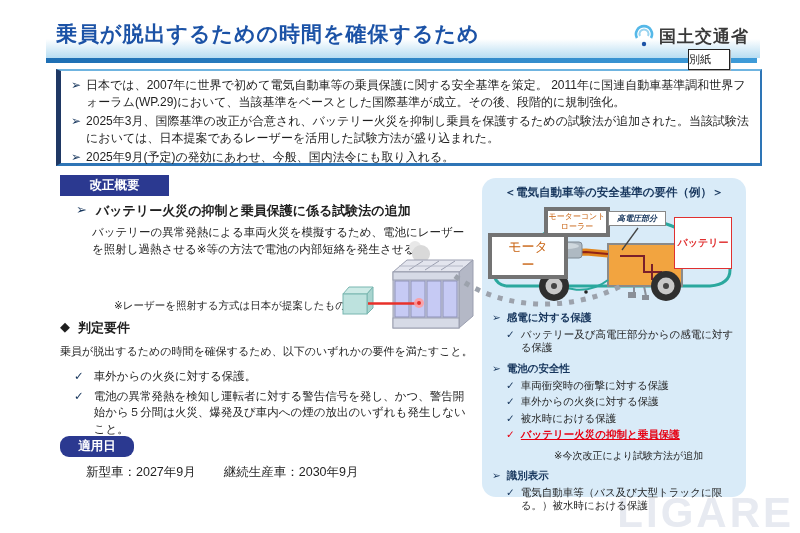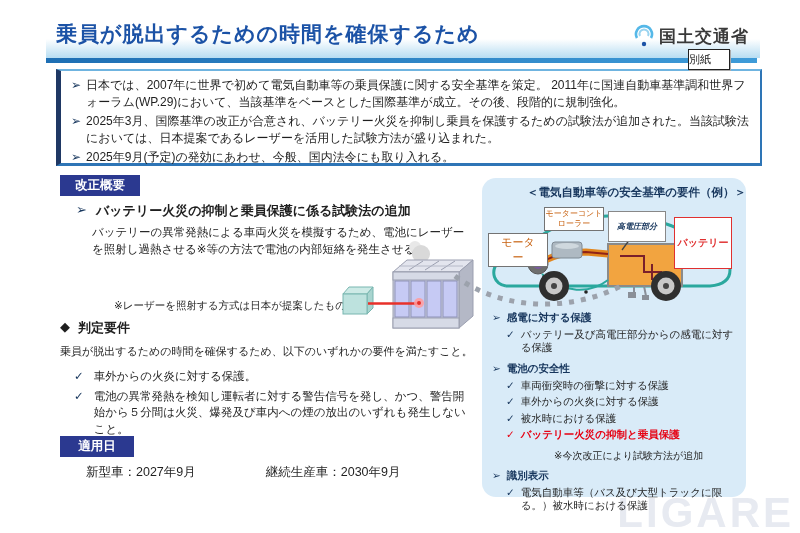--- a/index.html
+++ b/index.html
@@ -40,58 +40,58 @@
     border-left:5px solid #1f3864;
     padding:6px 8px 4px 10px;
   }
   .summary-row { display:flex; gap:5px; font-size:12px; line-height:1.42; margin-bottom:2px; }
   .marker-nav { color:#17365d; flex:0 0 auto; }
   
   .badge {
     position:absolute; background:#2b3990; color:#fff; font-weight:bold;
     font-size:12.5px; text-align:center; z-index:2;
   }
-  .badge-kaisei { left:60px; top:175px; width:80px; height:21px; line-height:21px; }
-  .badge-tekiyo { left:60px; top:436px; width:74px; height:21px; line-height:21px; }
+  .badge-kaisei { left:60px; top:175px; width:109px; height:21px; line-height:21px; }
+  .badge-tekiyo { left:60px; top:436px; width:74px; height:21px; line-height:21px;border-radius:9px; }
   
   .rev-heading { position:absolute; left:76px; top:202px; font-size:13px; font-weight:bold; display:flex; gap:9px; }
   .rev-body  { position:absolute; left:92px; top:224px; width:382px; font-size:11.5px; line-height:1.5; }
   .laser-note { position:absolute; left:114px; top:299px; font-size:10.5px; }
   .criteria-heading { position:absolute; left:60px; top:319px; font-size:13px; font-weight:bold; display:flex; gap:8px; }
   .criteria-intro { position:absolute; left:60px; top:344px; font-size:11px; }
   .criteria-list { position:absolute; left:74px; top:368px; width:398px; }
   .criteria-row { display:flex; gap:10px; font-size:11.5px; line-height:1.45; margin-bottom:3px; }
   .check-nav { color:#17365d; flex:0 0 auto; }
-  .apply-line { position:absolute; left:86px; top:464px; font-size:12.5px; display:flex; gap:70px; }
+  .apply-line { position:absolute; left:86px; top:464px; font-size:12.5px; display:flex; gap:28px; }
   
   .battery-illus { position:absolute; left:335px; top:240px; width:150px; height:100px; z-index:2; }
   .connector { position:absolute; left:413px; top:248px; width:228px; height:78px; z-index:3; }
   
   .req-panel {
     position:absolute; left:482px; top:178px; width:264px; height:319px;
     background:#d9ebf8; border-radius:14px; z-index:1;
   }
-  .req-title { text-align:right; font-size:11.5px; font-weight:bold; color:#17365d; padding-top:7px; }
+  .req-title { text-align:center; font-size:11.5px; font-weight:bold; color:#17365d; padding-top:7px; }
   .car-wrap { position:relative; height:102px; margin-top:2px; }
   .car-svg { position:absolute; left:4px; top:0; }
-  .lbl { position:absolute; background:#fff; border:1px solid #737373; text-align:center; z-index:2; }
-  .lbl-motor { left:6px; top:31px; width:42px; font-size:11px; color:#c7600e; padding:1px 8px; }
+  .lbl { position:absolute; background:#fff; border:4px solid #737373; text-align:center; z-index:2; }
+  .lbl-motor { left:6px; top:31px; width:42px; font-size:13px; color:#c7600e; padding:1px 15px; }
   .lbl-controller { left:62px; top:5px; width:58px; font-size:8px; color:#c7600e; line-height:1.25; padding:1px 0; }
-  .lbl-hv { left:126px; top:9px; width:56px; font-size:8px; color:#17365d; font-weight:bold; font-style:italic; border:1px solid #888; padding:9px 0; }
+  .lbl-hv { left:126px; top:9px; width:56px; font-size:8px; color:#17365d; font-weight:bold; font-style:italic; border:1px solid #888; padding:1px 0; }
   .lbl-batt { left:192px; top:15px; width:56px; font-size:10px; color:#e03030; border:1.5px solid #e03030; font-weight:bold; padding:18px 0; }
   .req-rows { padding:0 6px 0 10px; }
   .req-row { display:flex; gap:6px; font-size:10.5px; line-height:1.3; margin-top:3px; }
   .req-marker { flex:0 0 auto; }
   .row-header { font-weight:bold; color:#17365d; margin-top:7px; }
   .row-header .req-marker { color:#17365d; }
   .row-item { padding-left:14px; }
   .row-item .req-marker { color:#17365d; }
   .row-red { padding-left:14px; color:#e60012; font-weight:bold; }
   .row-red .req-marker { color:#e60012; }
-  .row-red .req-text { }
+  .row-red .req-text { text-decoration:underline; }
   .row-note { padding-left:56px; font-size:10px; margin-top:7px; color:#1f1f1f; }
   
   .watermark {
     position:absolute; right:6px; bottom:-4px; z-index:0;
     font-size:42px; font-weight:bold; letter-spacing:3px; color:#e7eaf1;
   }
 </style>
 </head>
 <body>
 

